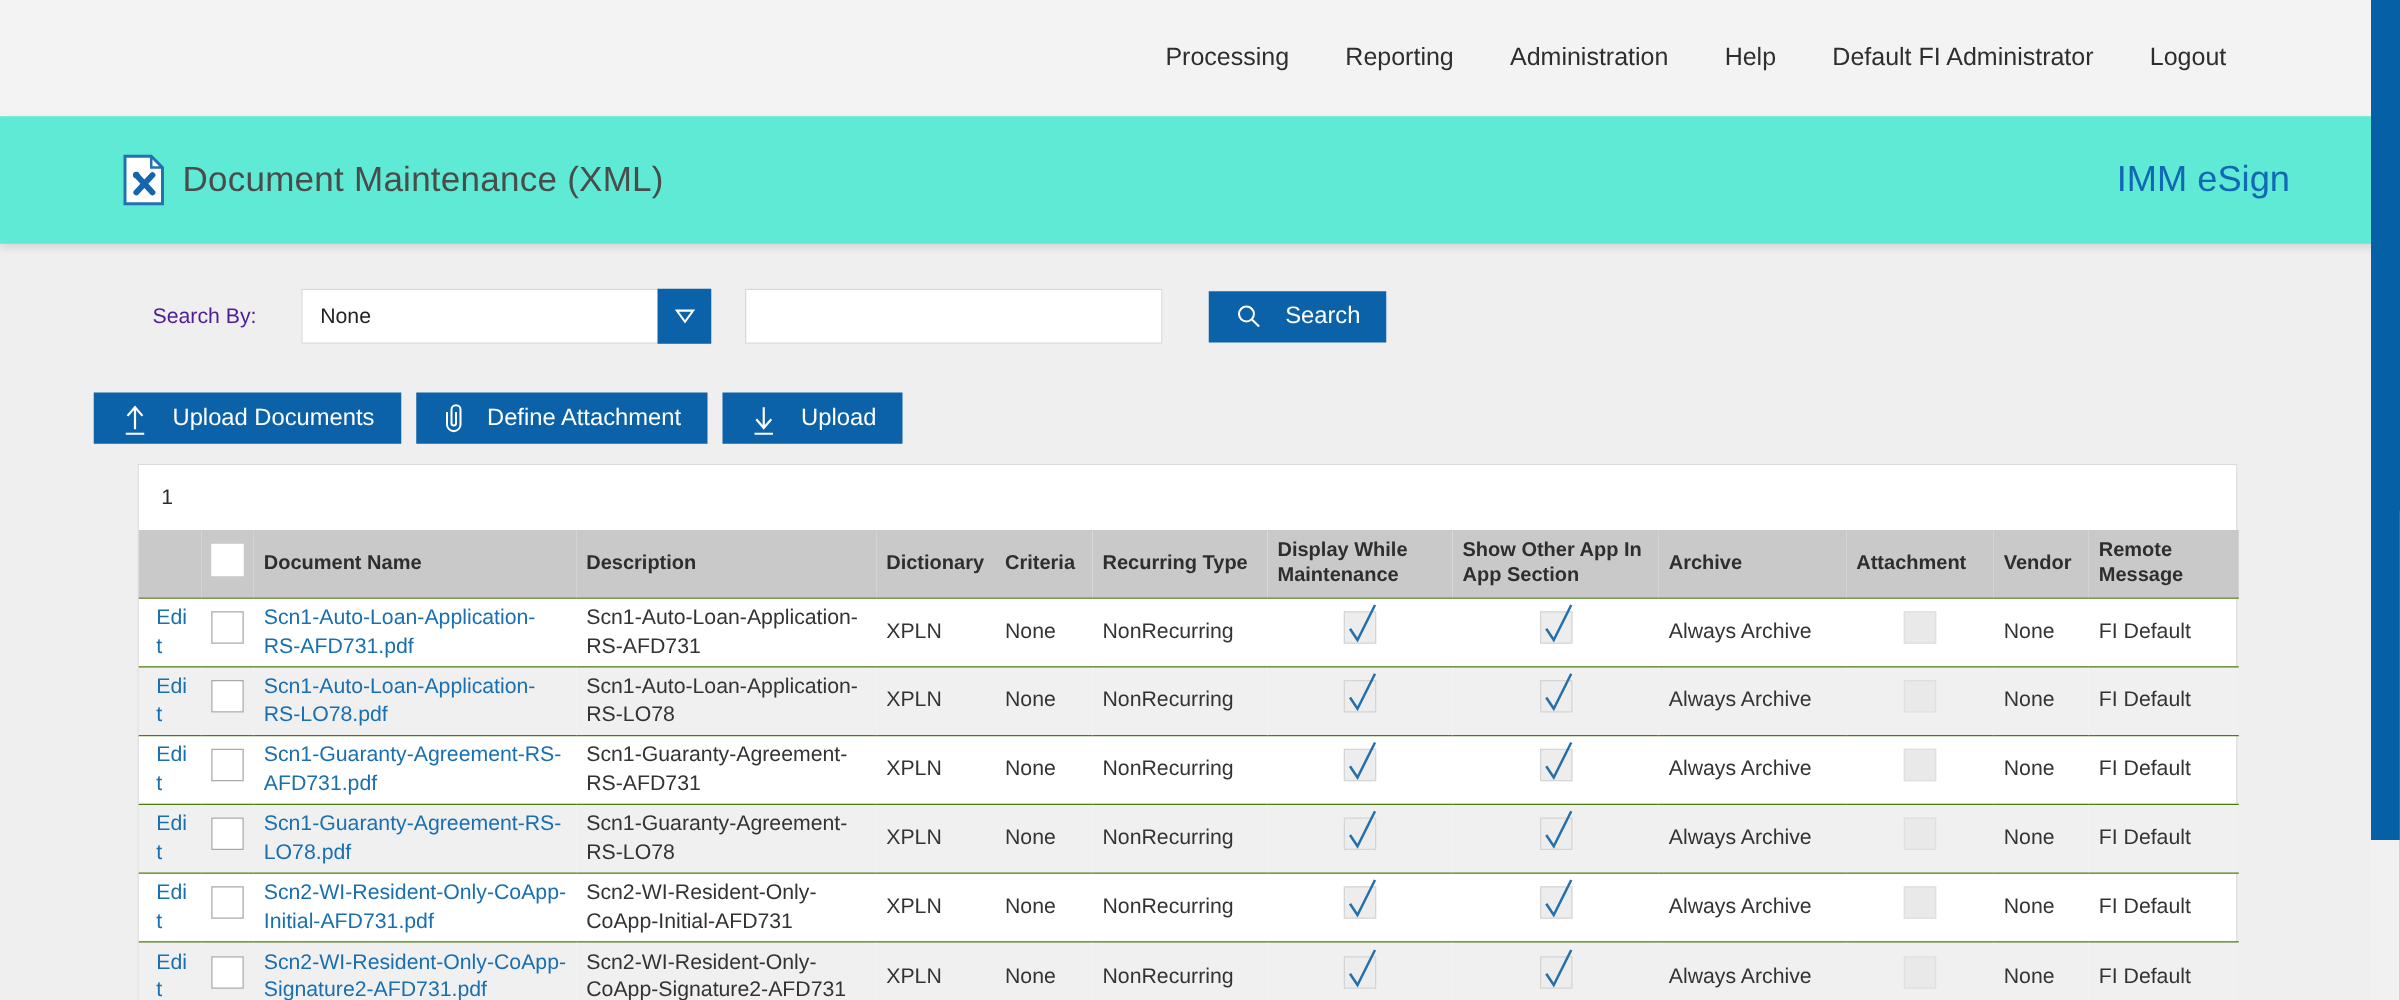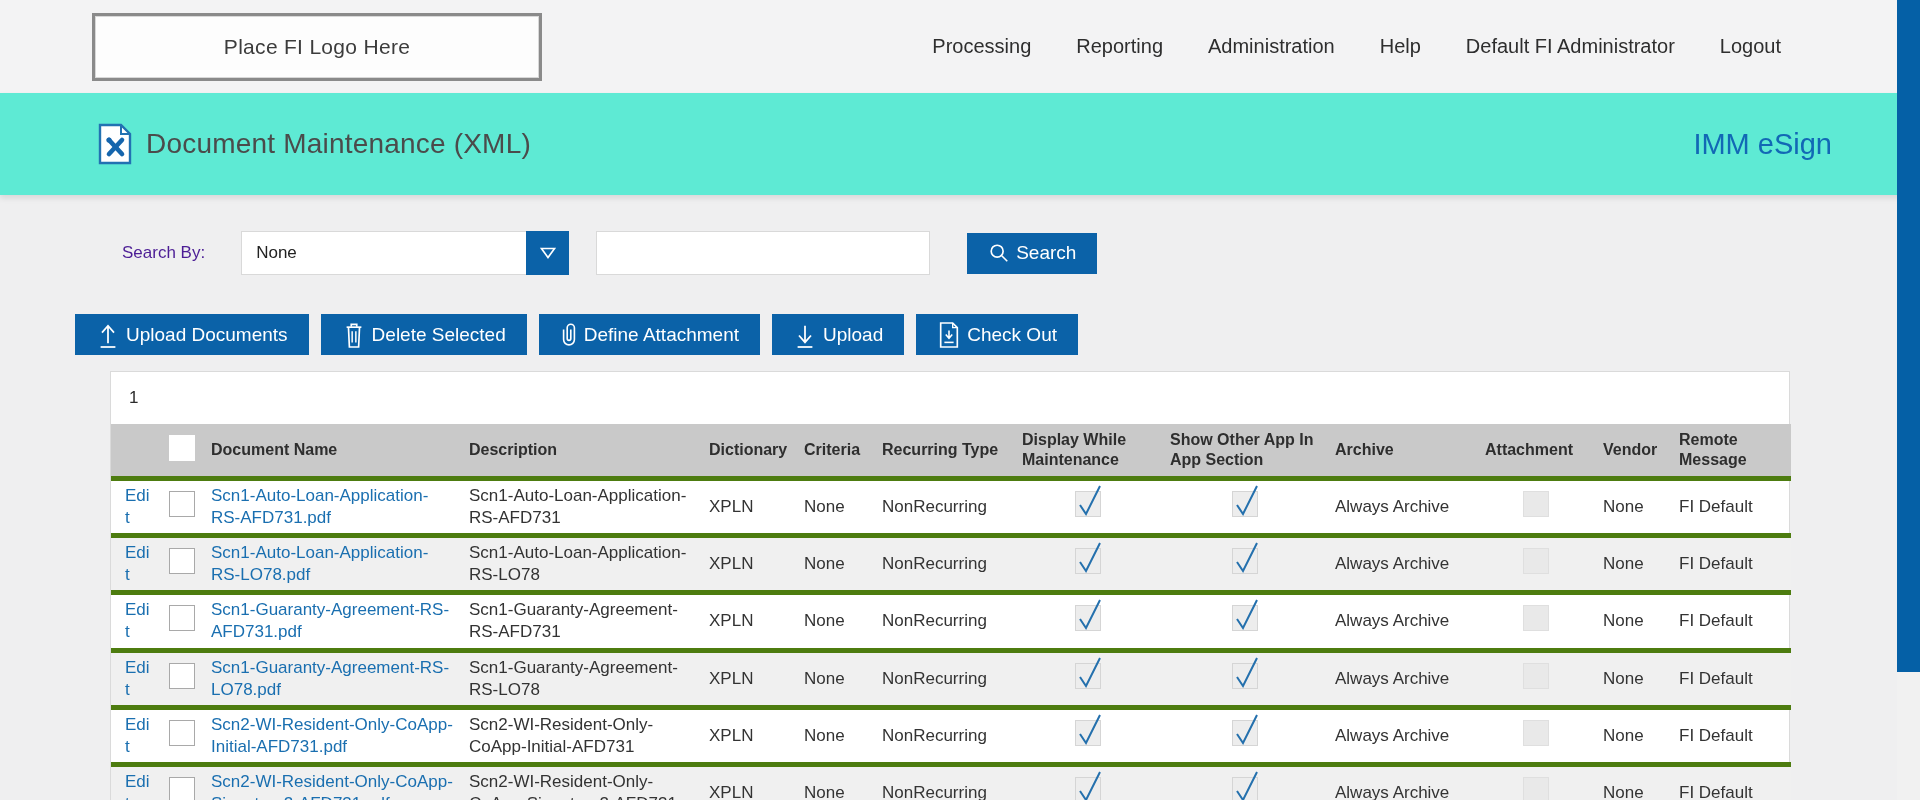--- a/index.html
+++ b/index.html
@@ -36,35 +36,35 @@
   .select-arrow { position:absolute; right:-1px; top:-1px; width:43px; height:44px;
                   background:#0b62a8; display:flex; align-items:center; justify-content:center; }
   .search-input { margin-left:27px; width:334px; height:44px; border:1px solid #d9d9d9;
                   background:#fff; font-size:17px; padding:0 12px; outline:none;
                   font-family:"Liberation Sans", sans-serif; }
   .search-btn { margin-left:37px; }
 
   
   .btn { height:41px; background:#0b62a8; border:none; color:#fff; font-size:19px;
          font-family:"Liberation Sans", sans-serif; display:flex; align-items:center;
-         gap:6px; padding:0 21px; cursor:pointer; }
+         gap:18px; padding:0 21px; cursor:pointer; }
   .toolbar { margin:39px 0 0 75px; display:flex; gap:12px; }
 
   
   .table-wrap { margin:16px 0 0 110px; width:1680px; background:#fff; border:1px solid #dadada; }
   .pager { height:52px; display:flex; align-items:center; padding-left:18px;
            font-size:17px; color:#2b2b2b; }
   .pager span { cursor:pointer; }
   table { width:100%; border-collapse:collapse; font-size:17px; color:#333; table-layout:fixed; }
   thead tr { background:#c9c9c9; }
   th { font-size:16px; font-weight:bold; color:#2e2e2e; text-align:left;
        padding:6px 8px; height:54px; line-height:1.25; }
   td { padding:4px 8px; height:55px; vertical-align:middle; line-height:1.3;
        word-wrap:break-word; overflow-wrap:break-word; }
-  tbody tr { border-top:5px solid #4d7c0f; }
+  tbody tr { border-top:1px solid #4d7c0f; }
   tbody tr:nth-child(even) { background:#f0f0f0; }
   .col-edit { padding-left:14px; }
   a.lnk { color:#1a6fb0; text-decoration:none; cursor:pointer; }
   .center { text-align:center; }
 
   
   .cbx { display:inline-block; width:26px; height:26px; }
   .cbx-white { background:#fff; }
   .cbx-row { background:#fff; border:1px solid #a9a9a9; cursor:pointer; }
   .cbx-check { background:#ededed; border:1px solid #d5d5d5; position:relative; cursor:pointer; }
@@ -74,23 +74,20 @@
   .icon-svg { flex:0 0 auto; }
 </style>
 </head>
 <body>
 
 <div class="scrollbar">
   <div class="scroll-thumb"></div>
 </div>
 
 <div class="top-header">
-  <div class="logo-box">
-    <span>Place FI Logo Here</span>
-  </div>
   <div class="main-nav">
     <span>Processing</span>
     <span>Reporting</span>
     <span>Administration</span>
     <span>Help</span>
     <span>Default FI Administrator</span>
     <span>Logout</span>
   </div>
 </div>
 
@@ -128,50 +125,31 @@
 
 <div class="toolbar">
   <button class="btn">
     <svg class="icon-svg" width="24" height="28" viewBox="0 0 26 30">
       <path d="M13 24 V6 M6.5 12.5 L13 5 L19.5 12.5" fill="none" stroke="#fff" stroke-width="1.9"></path>
       <line x1="5" y1="28" x2="21" y2="28" stroke="#fff" stroke-width="1.9"></line>
     </svg>
     <span>Upload Documents</span>
   </button>
   <button class="btn">
-    <svg class="icon-svg" width="24" height="28" viewBox="0 0 26 30">
-      <path d="M10 6 V3.5 H16 V6" fill="none" stroke="#fff" stroke-width="1.8"></path>
-      <line x1="5" y1="6.5" x2="21" y2="6.5" stroke="#fff" stroke-width="1.8"></line>
-      <path d="M7 6.5 L8 28 H18 L19 6.5" fill="none" stroke="#fff" stroke-width="1.8"></path>
-      <line x1="11" y1="11" x2="11" y2="23" stroke="#fff" stroke-width="1.6"></line>
-      <line x1="15" y1="11" x2="15" y2="23" stroke="#fff" stroke-width="1.6"></line>
-    </svg>
-    <span>Delete Selected</span>
-  </button>
-  <button class="btn">
     <svg class="icon-svg" width="18" height="28" viewBox="0 0 20 30">
       <path d="M4 9 V20 a6 6 0 0 0 12 0 V7 a4 4 0 0 0 -8 0 v12 a2 2 0 0 0 4 0 V9" fill="none" stroke="#fff" stroke-width="1.8"></path>
     </svg>
     <span>Define Attachment</span>
   </button>
   <button class="btn">
     <svg class="icon-svg" width="24" height="28" viewBox="0 0 26 30">
       <path d="M13 5 V22 M6.5 15.5 L13 23 L19.5 15.5" fill="none" stroke="#fff" stroke-width="1.9"></path>
       <line x1="5" y1="28" x2="21" y2="28" stroke="#fff" stroke-width="1.9"></line>
     </svg>
     <span>Upload</span>
-  </button>
-  <button class="btn">
-    <svg class="icon-svg" width="24" height="28" viewBox="0 0 26 30">
-      <path d="M4 2 H17 L22 7 V28 H4 Z" fill="none" stroke="#fff" stroke-width="1.8"></path>
-      <path d="M17 2 V7 H22" fill="none" stroke="#fff" stroke-width="1.5"></path>
-      <path d="M13 10 V18 M9.5 14.5 L13 18.5 L16.5 14.5" fill="none" stroke="#fff" stroke-width="1.7"></path>
-      <line x1="8" y1="23" x2="18" y2="23" stroke="#fff" stroke-width="1.7"></line>
-    </svg>
-    <span>Check Out</span>
   </button>
 </div>
 
 <div class="table-wrap">
   <div class="pager">
     <span>1</span>
   </div>
   <table>
     <colgroup>
       <col style="width:50px">

